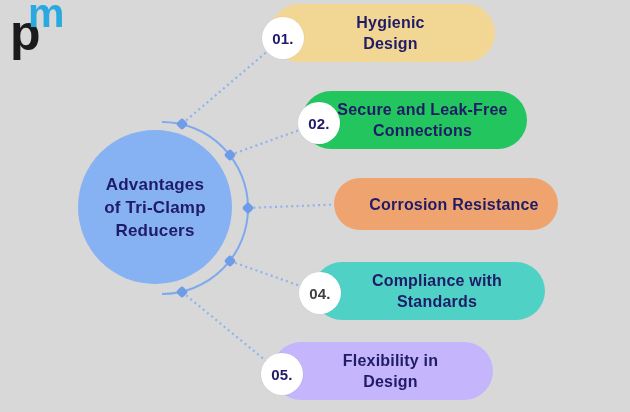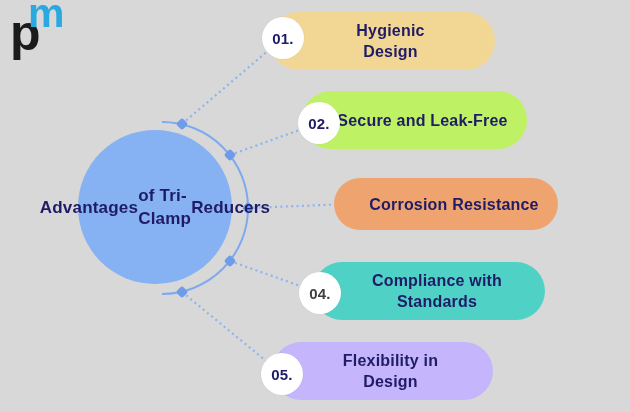--- a/index.html
+++ b/index.html
@@ -9,31 +9,31 @@
 
   .connectors { position:absolute; left:0; top:0; width:630px; height:412px; }
   .arc { fill:none; stroke-width:2; }
   .dotline { fill:none; stroke-width:2.2; stroke-dasharray:2 3.4; stroke-linecap:butt; }
 
   .logo { position:absolute; left:10px; top:2px; width:62px; height:64px; }
   .logo-p { position:absolute; left:0; top:6px; font-size:50px; font-weight:800; line-height:1; z-index:1; }
   .logo-m { position:absolute; left:18px; top:-9px; font-size:41px; font-weight:800; line-height:1; z-index:2; }
 
   .hub { position:absolute; left:78px; top:130px; width:154px; height:154px;
-         border-radius:50%; display:flex; flex-direction:row; align-items:center;
-         justify-content:center; font-weight:bold;
+         border-radius:50%; display:flex; flex-direction:column; align-items:center;
+         justify-content:center; text-align:center; font-weight:bold;
          font-size:17px; line-height:23px; letter-spacing:.2px; }
   .hub span { display:block; }
 
   .pill { position:absolute; border-radius:29px; display:flex; flex-direction:column;
           align-items:center; justify-content:center; text-align:center;
           font-weight:bold; font-size:16px; line-height:21px; letter-spacing:.2px;
           padding:0 6px 0 22px; }
   .pill span { display:block; }
-  .p1 { left:270px; top:12px;   width:225px; height:58px; }
+  .p1 { left:270px; top:4px;   width:225px; height:58px; }
   .p2 { left:302px; top:91px;  width:225px; height:58px; }
   .p3 { left:334px; top:178px; width:224px; height:52px; border-radius:26px; }
   .p4 { left:313px; top:262px; width:232px; height:58px;align-items:center; }
   .p5 { left:272px; top:342px; width:221px; height:58px; }
 
   .num { position:absolute; width:42px; height:42px; border-radius:50%;
          display:flex; align-items:center; justify-content:center;
          font-weight:bold; font-size:15px; letter-spacing:.2px;
          box-shadow:0 0 0 1px rgba(0,0,0,0.02);text-align:center; }
   .n1 { left:262px; top:17px; }
@@ -69,22 +69,23 @@
   <div class="hub" style="background: rgb(134, 177, 243); color: rgb(31, 27, 102);">
     <span>Advantages</span>
     <span>of Tri-Clamp</span>
     <span>Reducers</span>
   </div>
 
   <div class="pill p1" style="background: rgb(242, 214, 148); color: rgb(31, 27, 102);">
     <span>Hygienic</span>
     <span>Design</span>
   </div>
-  <div class="pill p2" style="background: #bef264; color: rgb(31, 27, 102); text-align: right;">
+  <div class="pill p2" style="background: #22c55e; color: rgb(31, 27, 102); text-align: right;">
     <span>Secure and Leak-Free</span>
+    <span>Connections</span>
   </div>
   <div class="pill p3" style="background: rgb(239, 164, 112); color: rgb(31, 27, 102);">
     <span>Corrosion Resistance</span>
   </div>
   <div class="pill p4" style="background: rgb(79, 209, 197); color: rgb(31, 27, 102);">
     <span>Compliance with</span>
     <span>Standards</span>
   </div>
   <div class="pill p5" style="background: #c4b5fd; color: rgb(31, 27, 102);">
     <span>Flexibility in</span>

